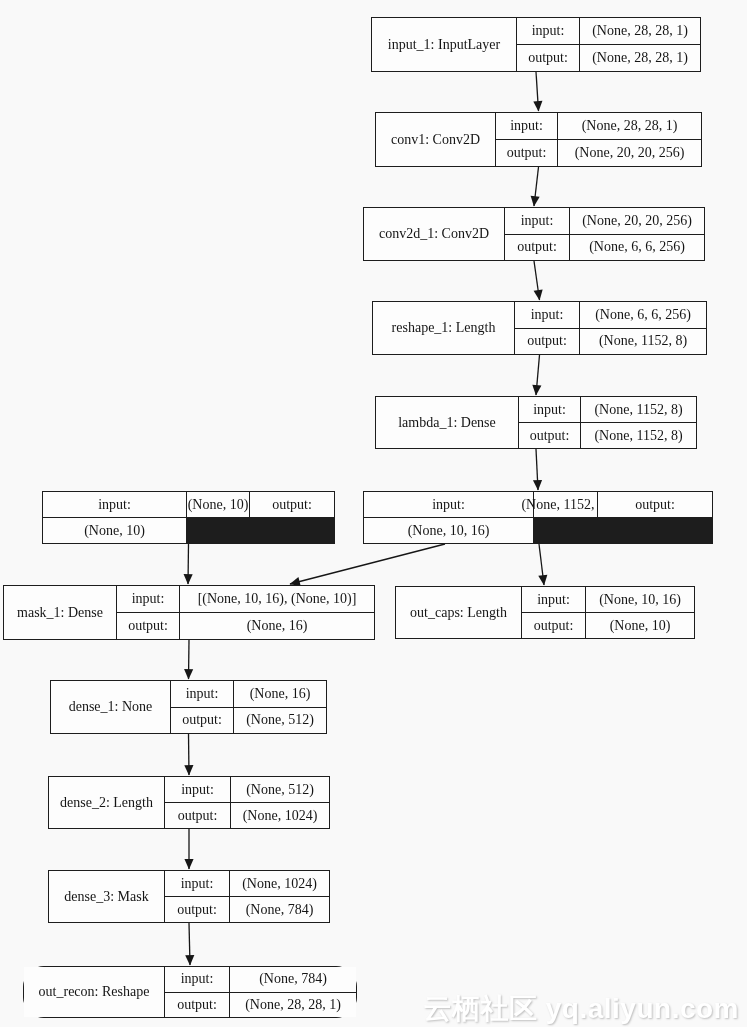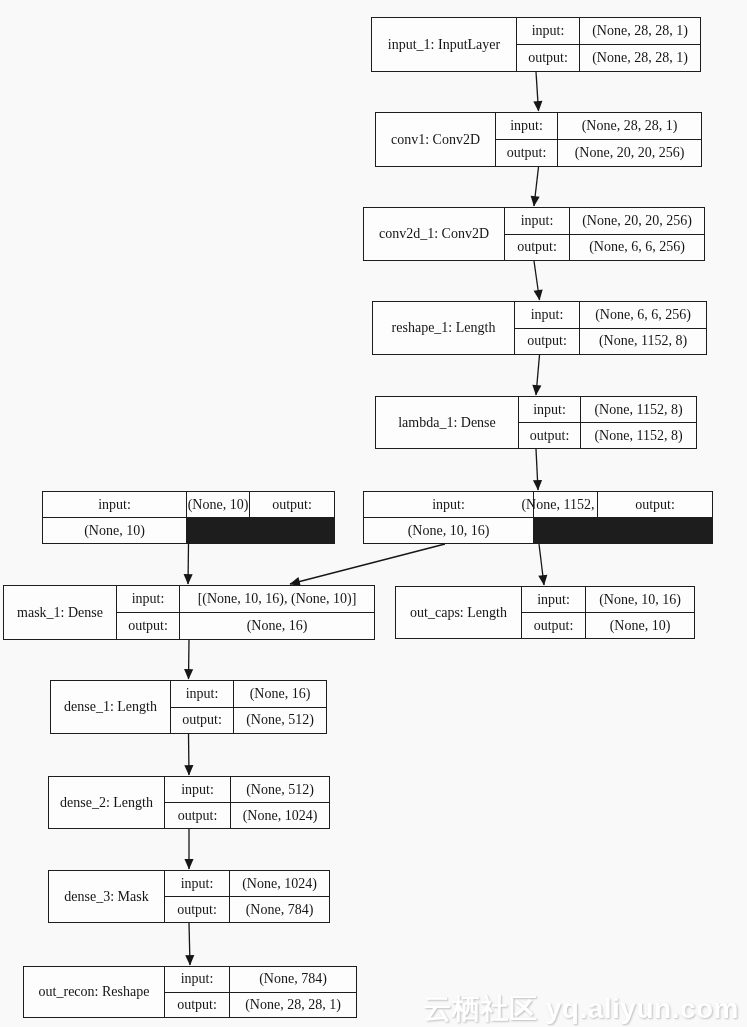--- a/index.html
+++ b/index.html
@@ -141,40 +141,40 @@
       <div class="cell">(None, 16)</div>
     </div>
     <div class="node" style="left: 395px; top: 586px; width: 300px; height: 53px; grid-template-columns: 125px 63px 1fr;">
       <div class="cell label">out_caps: Length</div>
       <div class="cell">input:</div>
       <div class="cell">(None, 10, 16)</div>
       <div class="cell">output:</div>
       <div class="cell">(None, 10)</div>
     </div>
     <div class="node" style="left: 50px; top: 680px; width: 277px; height: 54px; grid-template-columns: 119px 62px 1fr;">
-      <div class="cell label">dense_1: Length</div>
+      <div class="cell label">dense_1: None</div>
       <div class="cell">input:</div>
       <div class="cell">(None, 16)</div>
       <div class="cell">output:</div>
       <div class="cell">(None, 512)</div>
     </div>
     <div class="node" style="left: 48px; top: 776px; width: 282px; height: 53px; grid-template-columns: 115px 65px 1fr;">
       <div class="cell label">dense_2: Length</div>
       <div class="cell">input:</div>
       <div class="cell">(None, 512)</div>
       <div class="cell">output:</div>
       <div class="cell">(None, 1024)</div>
     </div>
     <div class="node" style="left: 48px; top: 870px; width: 282px; height: 53px; grid-template-columns: 115px 64px 1fr;">
       <div class="cell label">dense_3: Mask</div>
       <div class="cell">input:</div>
       <div class="cell">(None, 1024)</div>
       <div class="cell">output:</div>
       <div class="cell">(None, 784)</div>
     </div>
-    <div class="node" style="left: 23px; top: 966px; width: 334px; height: 52px; grid-template-columns: 140px 64px 1fr;">
+    <div class="node" style="left: 23px; top: 966px; width: 334px; height: 52px; grid-template-columns: 140px 64px 1fr; border-radius: 21px;">
       <div class="cell label">out_recon: Reshape</div>
       <div class="cell">input:</div>
       <div class="cell">(None, 784)</div>
       <div class="cell">output:</div>
       <div class="cell">(None, 28, 28, 1)</div>
     </div>
   </div>
 
 </body></html>

